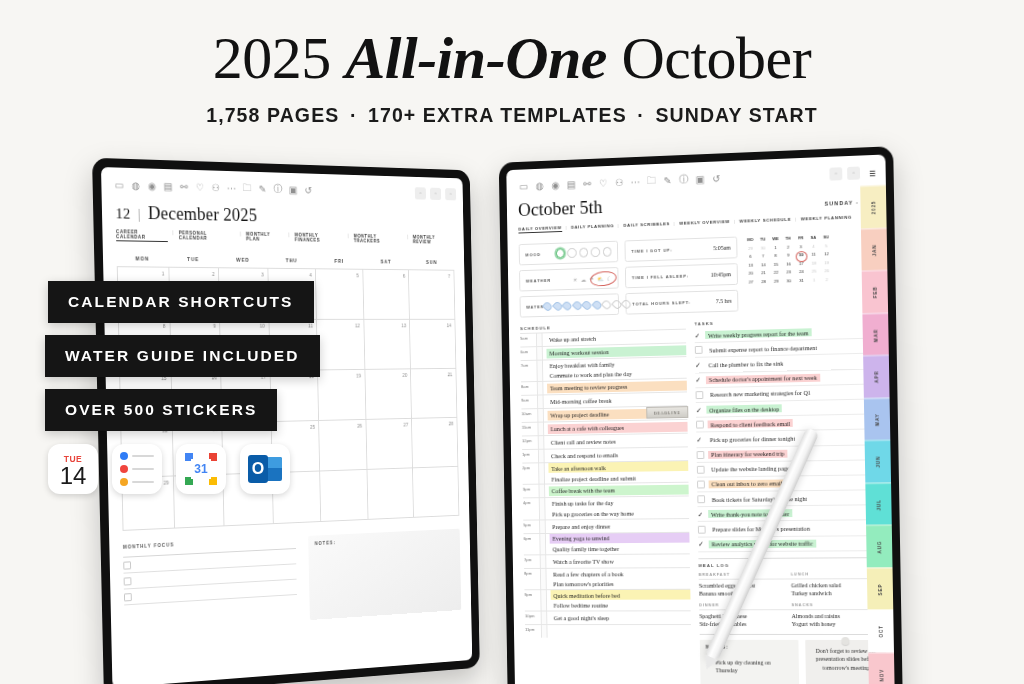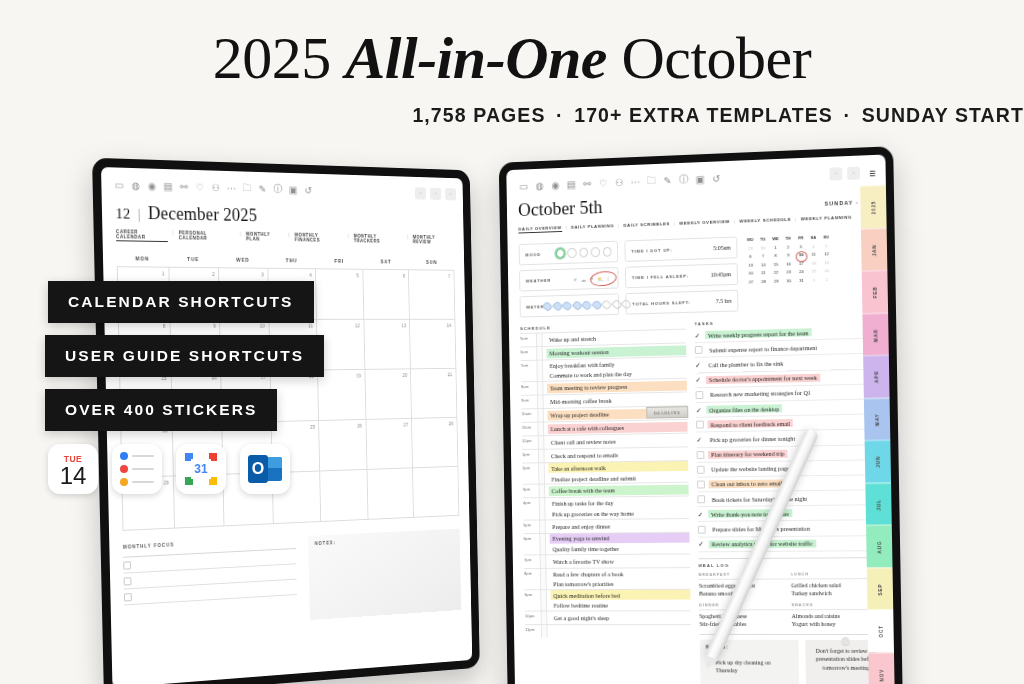--- a/index.html
+++ b/index.html
@@ -13,21 +13,21 @@
   
   .headline{
     position:absolute;left:0;top:22px;width:100%;text-align:center;
     font-family:"Liberation Serif", serif;
     font-size:60px;line-height:72px;color:#121212;letter-spacing:-0.5px;
     white-space:nowrap;
   }
   .headline .it{font-style:italic;font-weight:700;}
   .headline .rg{font-weight:400;}
   .subline{
-    position:absolute;left:0;top:104px;width:100%;text-align:right;
+    position:absolute;left:0;top:104px;width:100%;text-align:center;
     font-size:19.5px;font-weight:700;letter-spacing:1.1px;color:#1b1b1b;
     white-space:nowrap;
   }
   .subline .dot{color:#1b1b1b;padding:0 4px;}
 
   
   .tablet{position:absolute;background:#101010;border-radius:16px;
           box-shadow:0 12px 30px rgba(0,0,0,.22);}
   .screen{position:absolute;background:#fff;overflow:hidden;}
 
@@ -841,24 +841,24 @@
       </div>
   </div>
 </div>
 
 <div class="pencil"></div>
 
 <div class="badge" id="b1">
   <span>CALENDAR SHORTCUTS</span>
 </div>
 <div class="badge" id="b2">
-  <span>USER GUIDE SHORTCUTS</span>
+  <span>WATER GUIDE INCLUDED</span>
 </div>
 <div class="badge" id="b3">
-  <span>OVER 400 STICKERS</span>
+  <span>OVER 500 STICKERS</span>
 </div>
 
 <div class="appicons">
   <div class="appicon">
     <div class="ai-dow">TUE</div>
     <div class="ai-day">14</div>
   </div>
   <div class="appicon">
     <div class="rem-row">
       <div class="rem-dot" style="background:#2f7cf6"></div>

